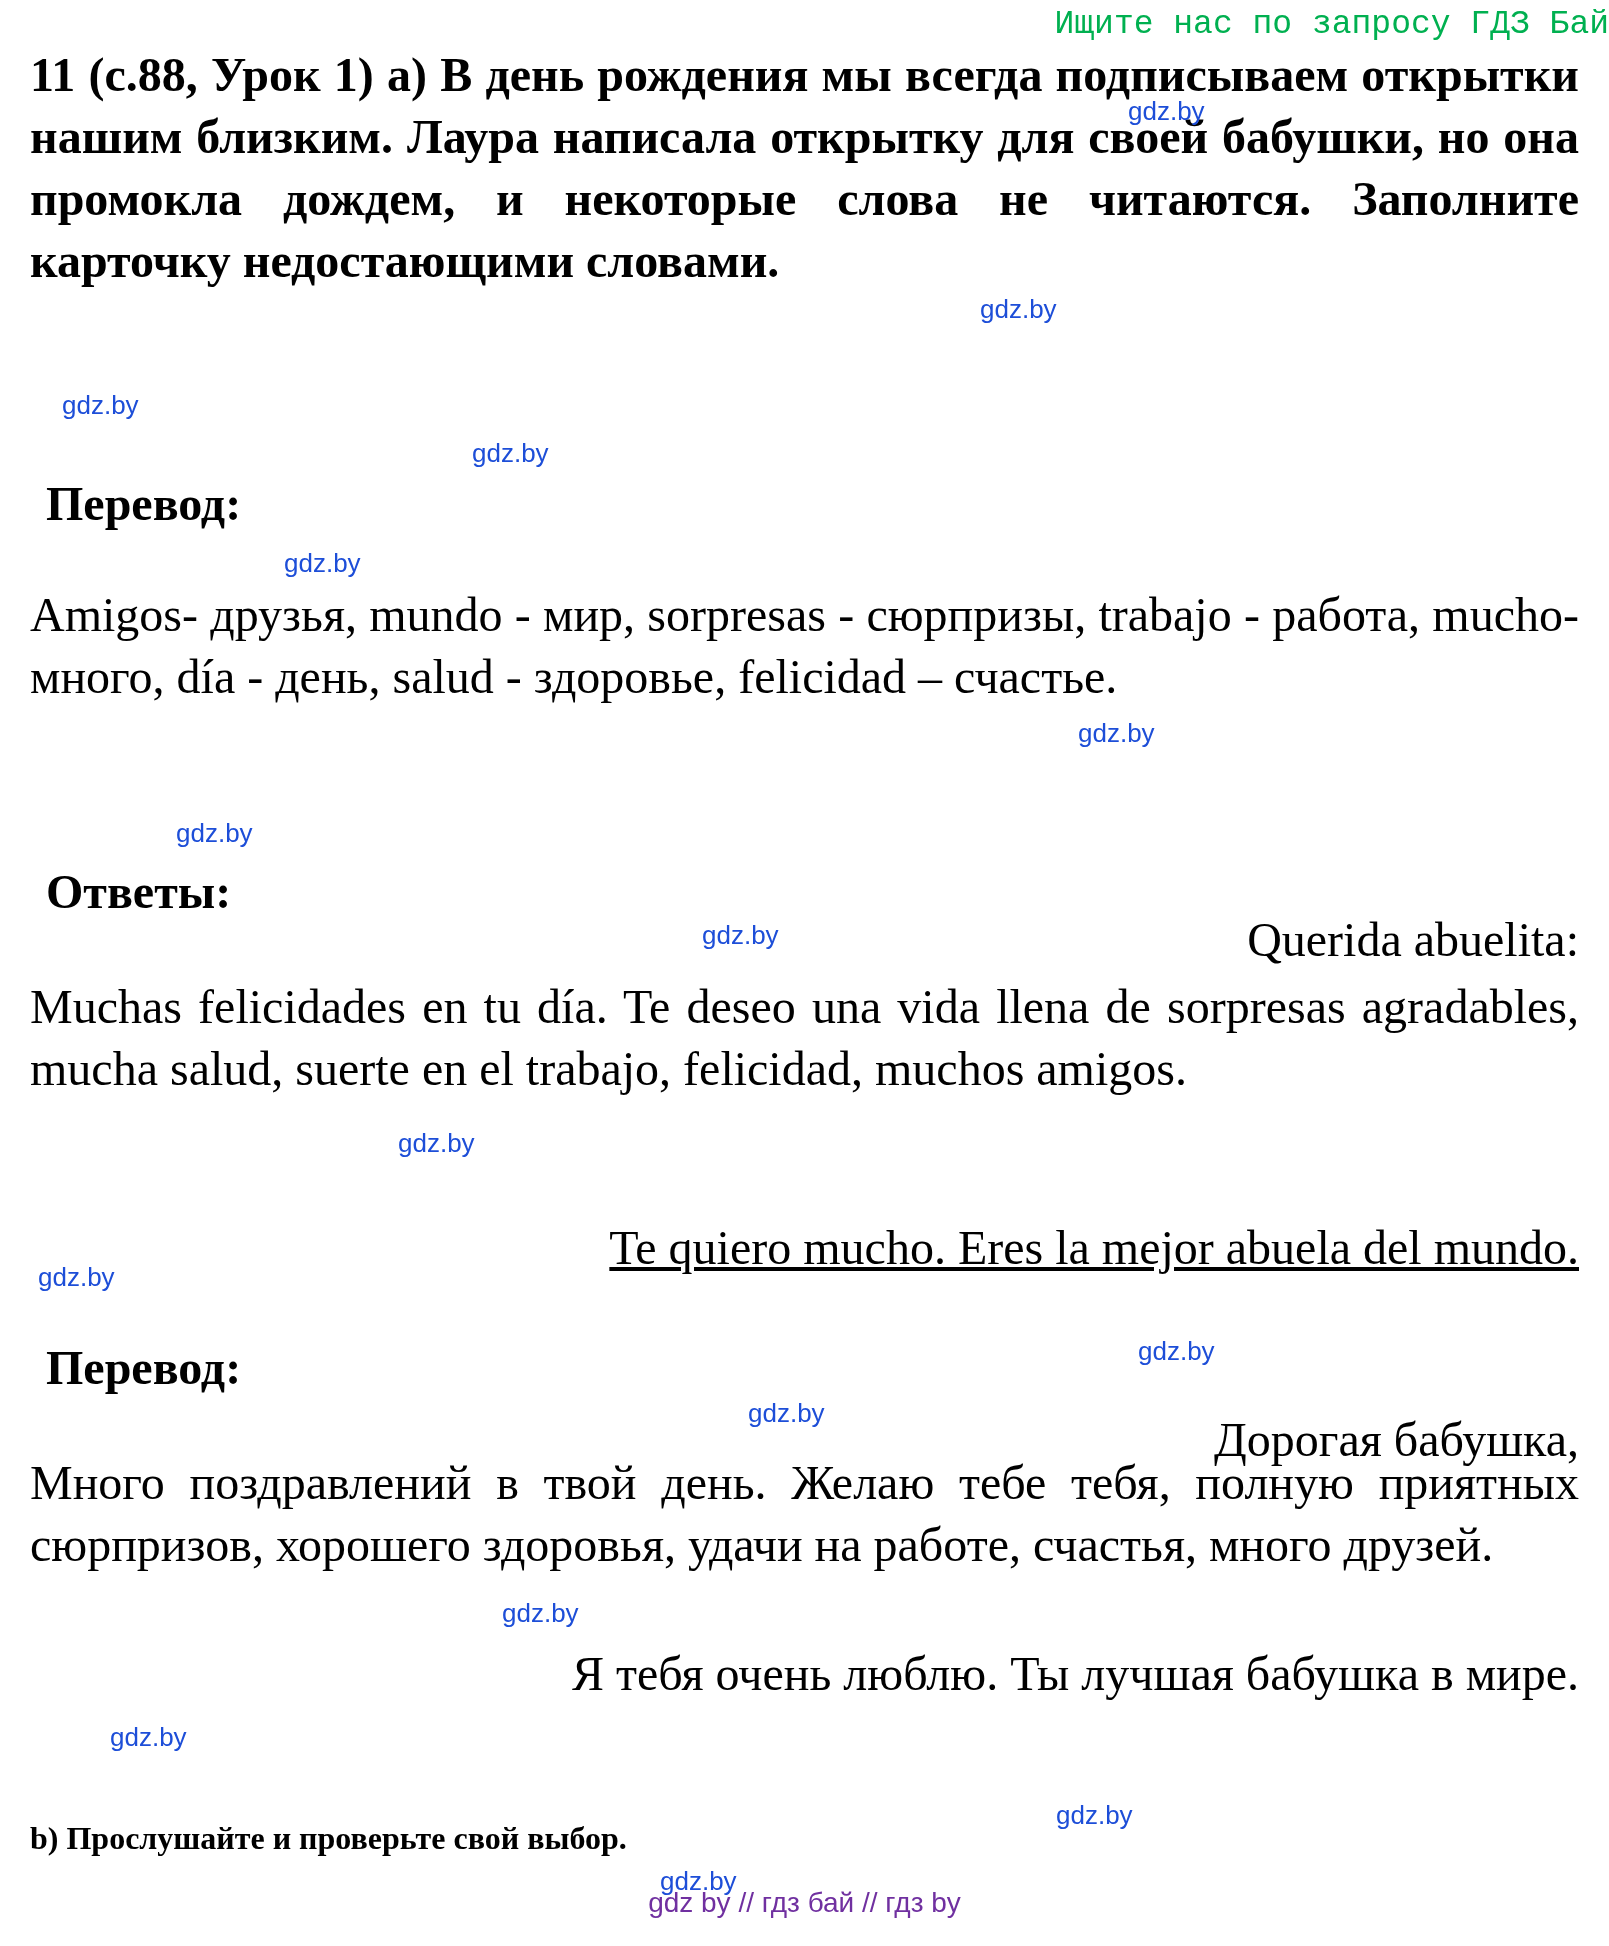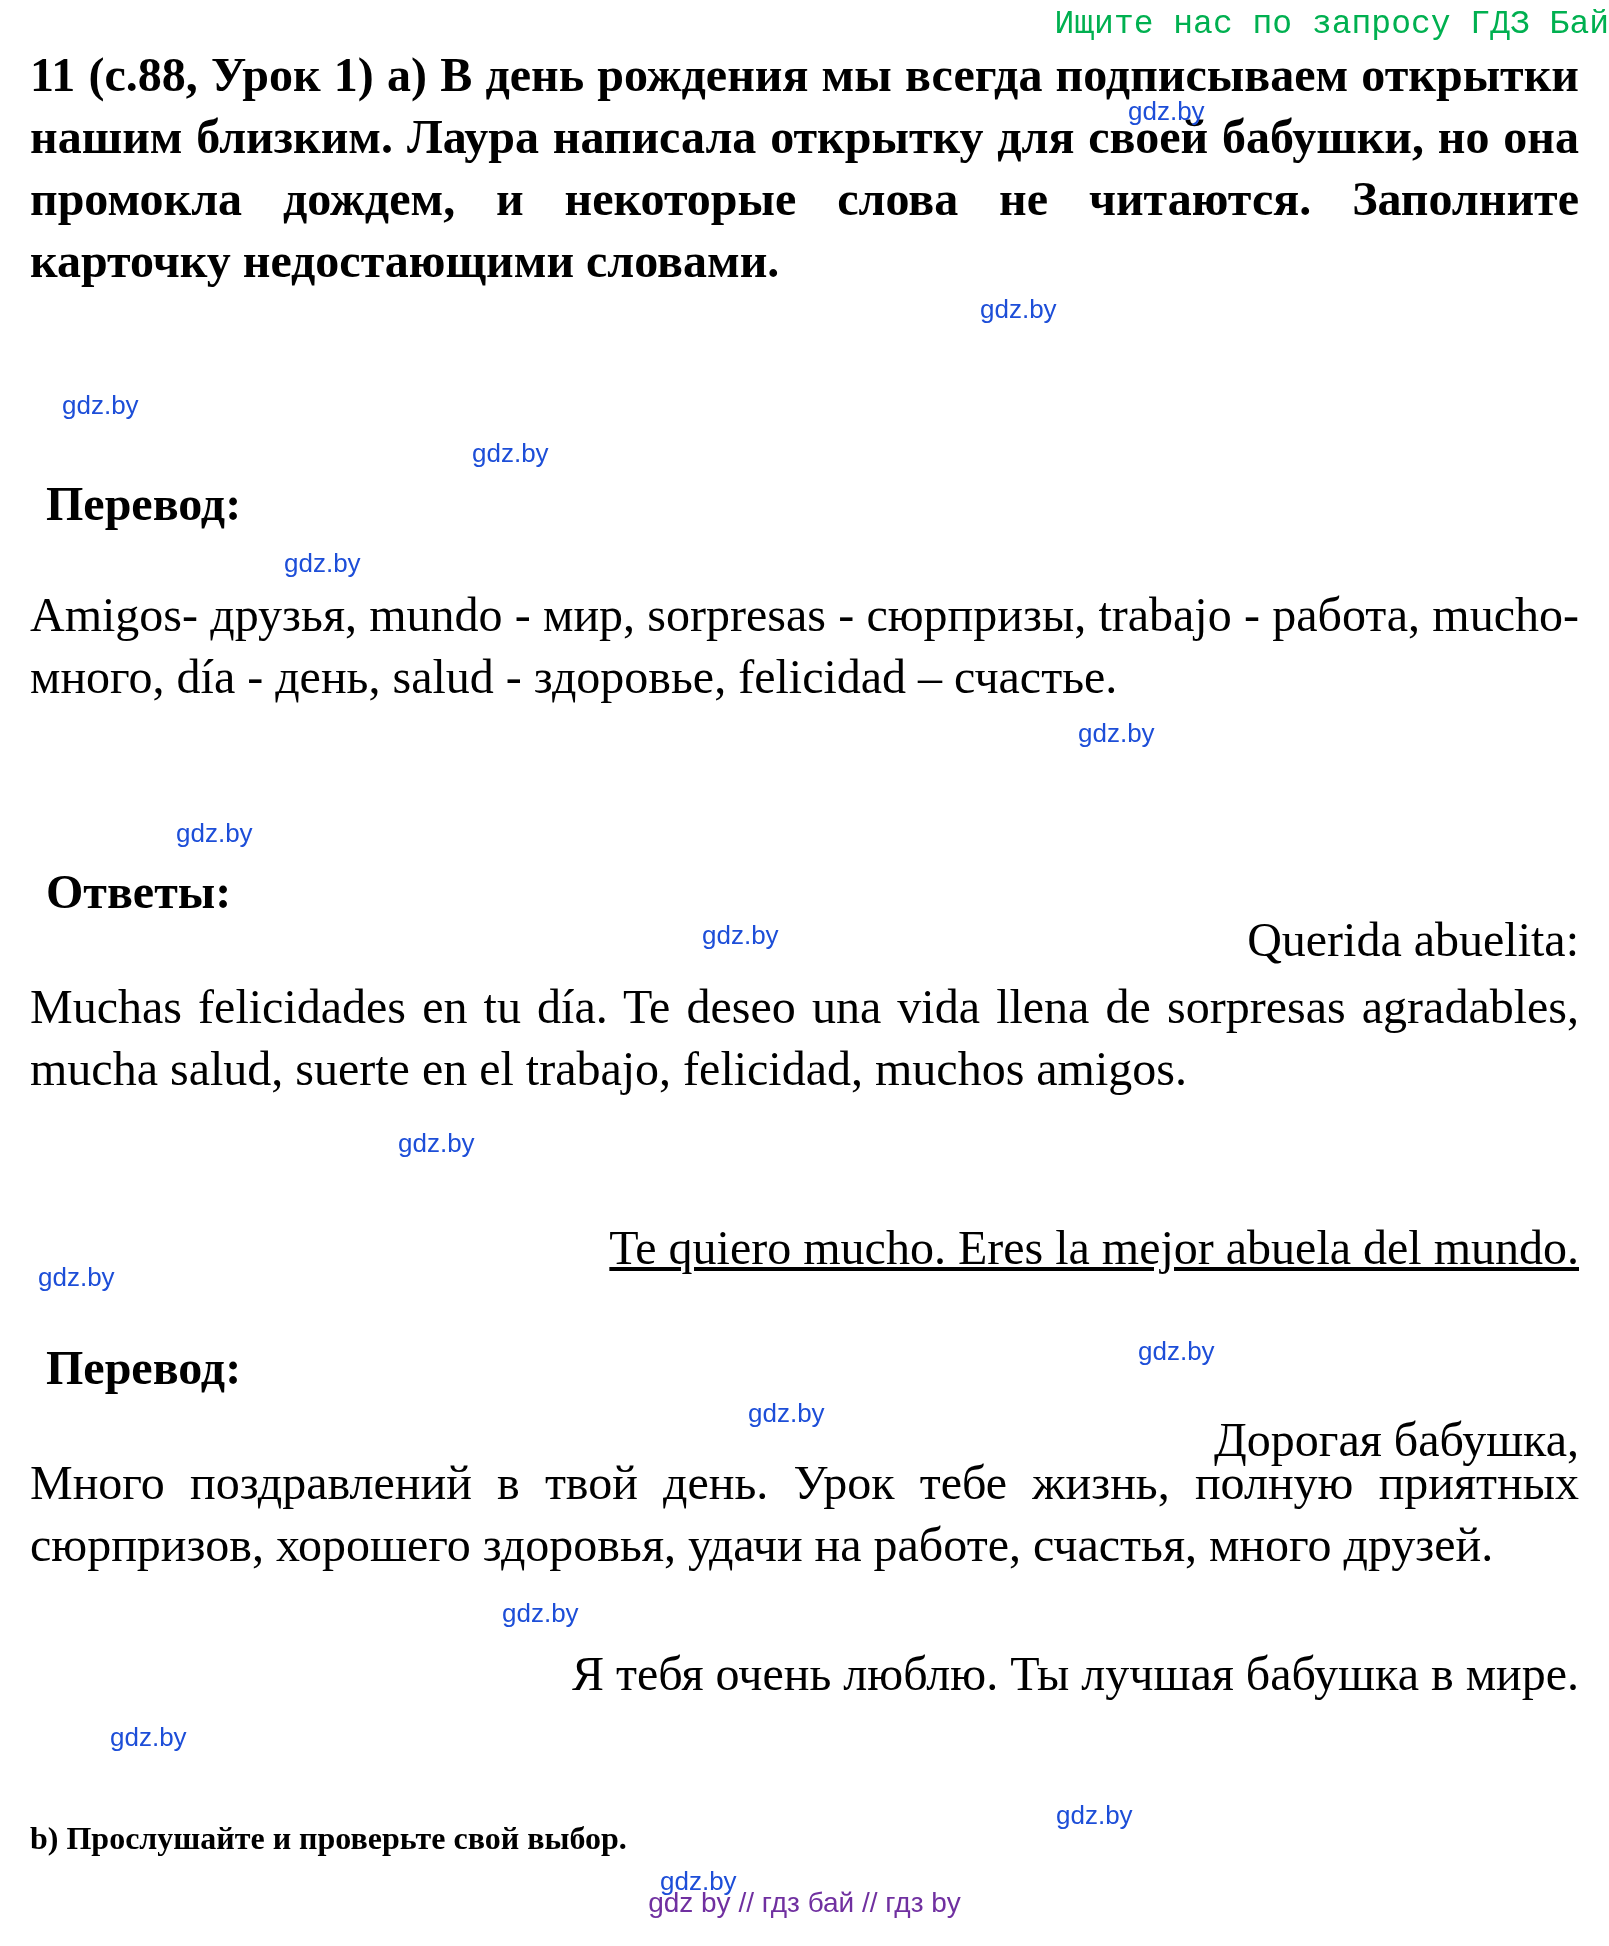--- a/index.html
+++ b/index.html
@@ -89,21 +89,21 @@
   <h2 class="abs heading pos-h1">Перевод:</h2>
   <div class="abs para pos-vocab">Amigos- друзья, mundo - мир, sorpresas - сюрпризы, trabajo - работа, mucho- много, día - день, salud - здоровье, felicidad – счастье.</div>
 
   <h2 class="abs heading pos-h2">Ответы:</h2>
   <div class="abs line pos-salut1">Querida abuelita:</div>
   <div class="abs para pos-abody">Muchas felicidades en tu día. Te deseo una vida llena de sorpresas agradables, mucha salud, suerte en el trabajo, felicidad, muchos amigos.</div>
   <div class="abs line pos-aclose">Te quiero mucho. Eres la mejor abuela del mundo.</div>
 
   <h2 class="abs heading pos-h3">Перевод:</h2>
   <div class="abs line pos-salut2">Дорогая бабушка,</div>
-  <div class="abs para pos-tbody">Много поздравлений в твой день. Урок тебе жизнь, полную приятных сюрпризов, хорошего здоровья, удачи на работе, счастья, много друзей.</div>
+  <div class="abs para pos-tbody">Много поздравлений в твой день. Желаю тебе тебя, полную приятных сюрпризов, хорошего здоровья, удачи на работе, счастья, много друзей.</div>
   <div class="abs line pos-tclose">Я тебя очень люблю. Ты лучшая бабушка в мире.</div>
 
   <div class="abs partb">b) Прослушайте и проверьте свой выбор.</div>
 
   <div class="abs footer">gdz by  //  гдз бай  //  гдз by</div>
 
   <span class="wm" style="left:1128px; top:96px">gdz.by</span>
   <span class="wm" style="left:980px;  top:294px">gdz.by</span>
   <span class="wm" style="left:62px;   top:390px">gdz.by</span>
   <span class="wm" style="left:472px;  top:438px">gdz.by</span>

